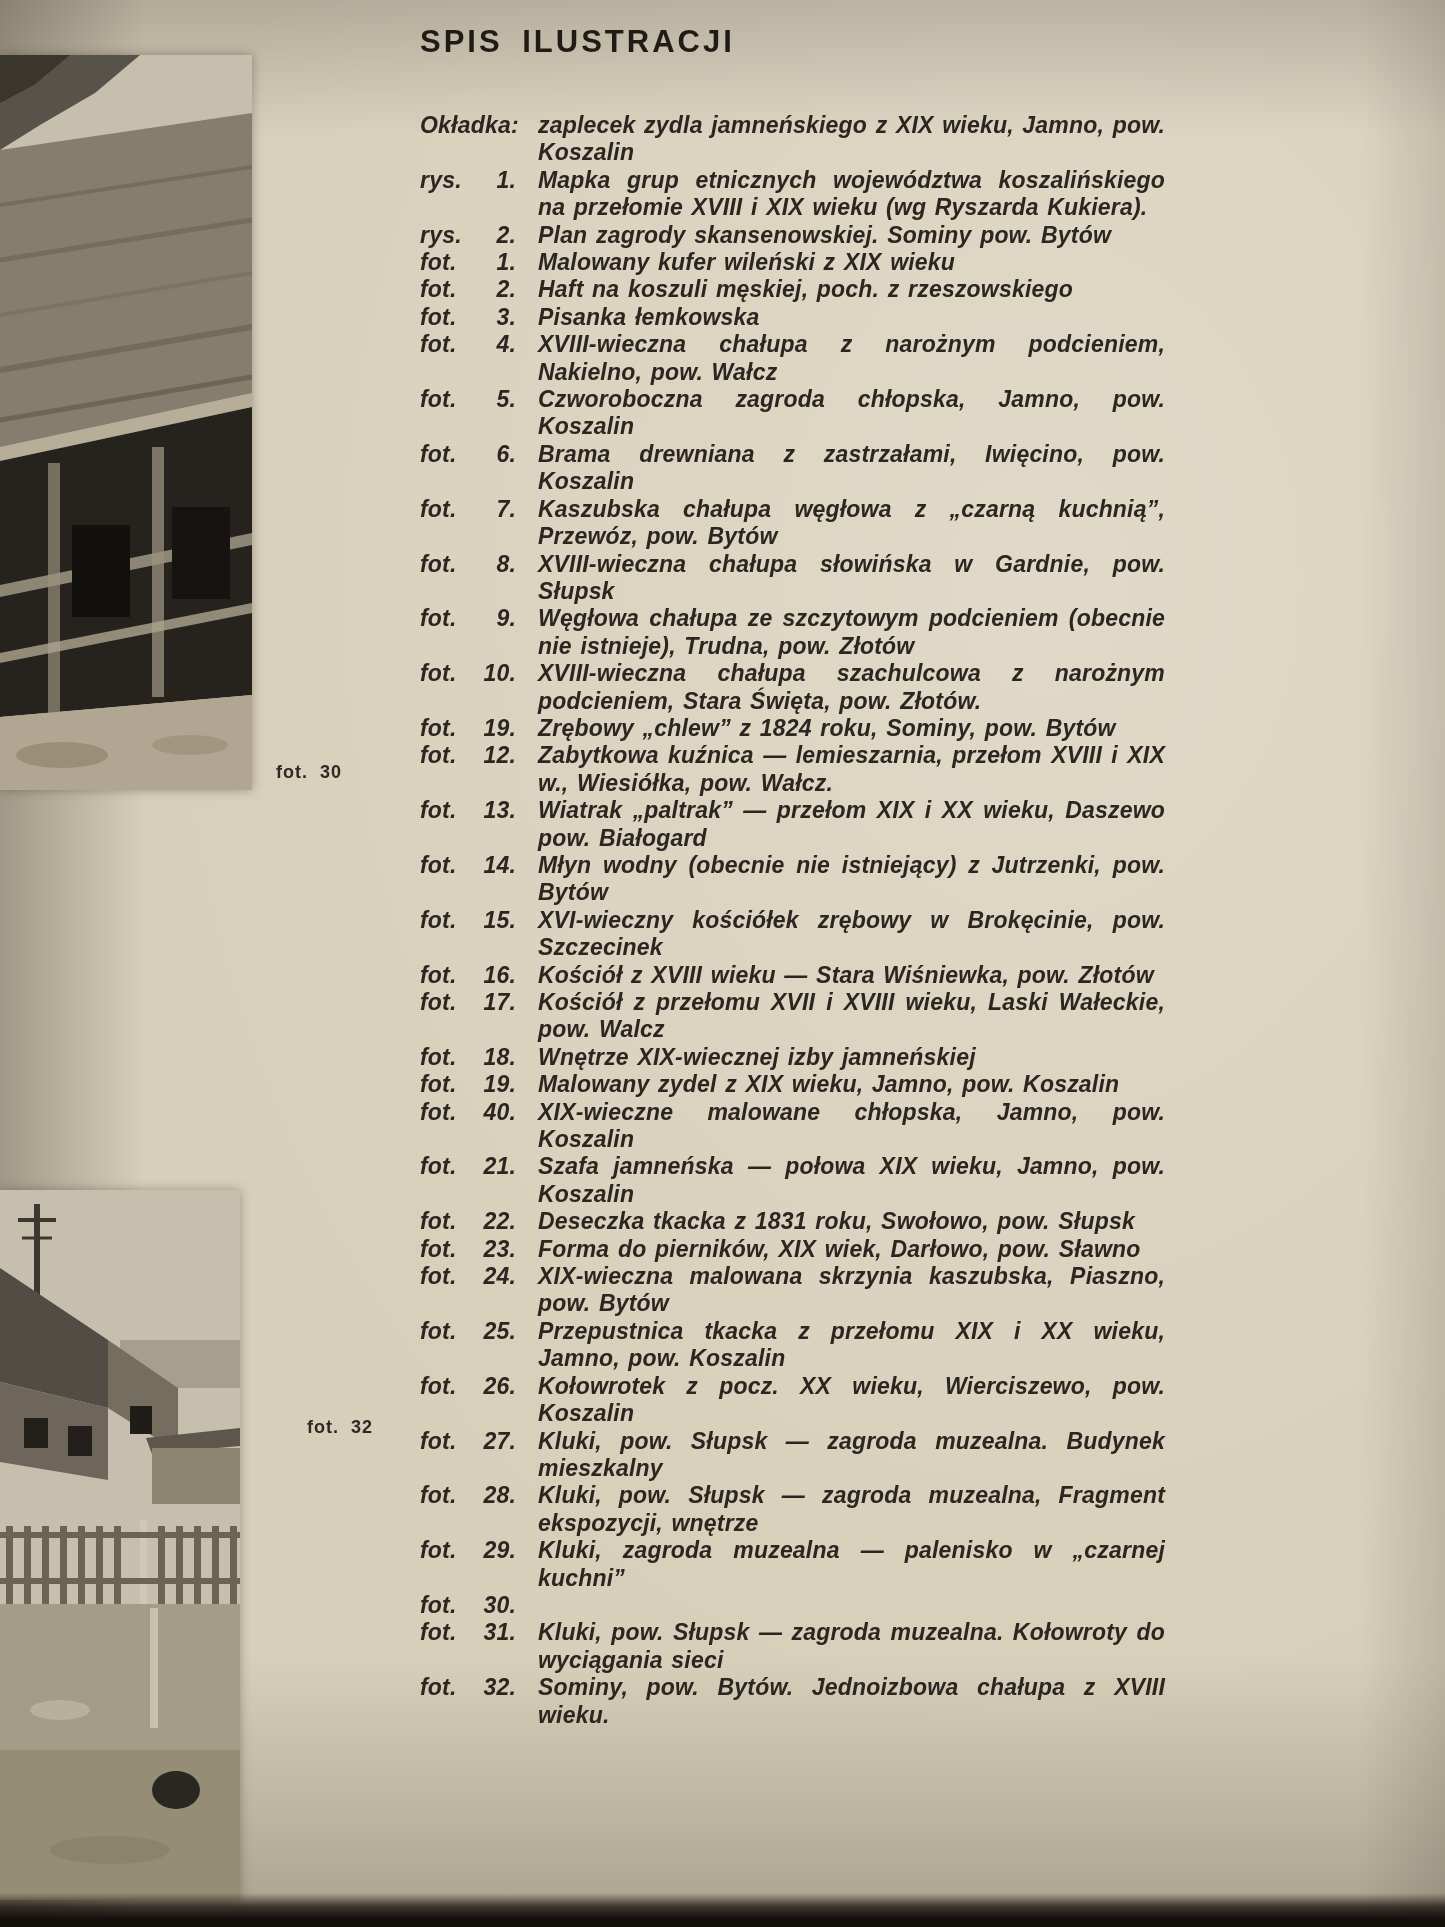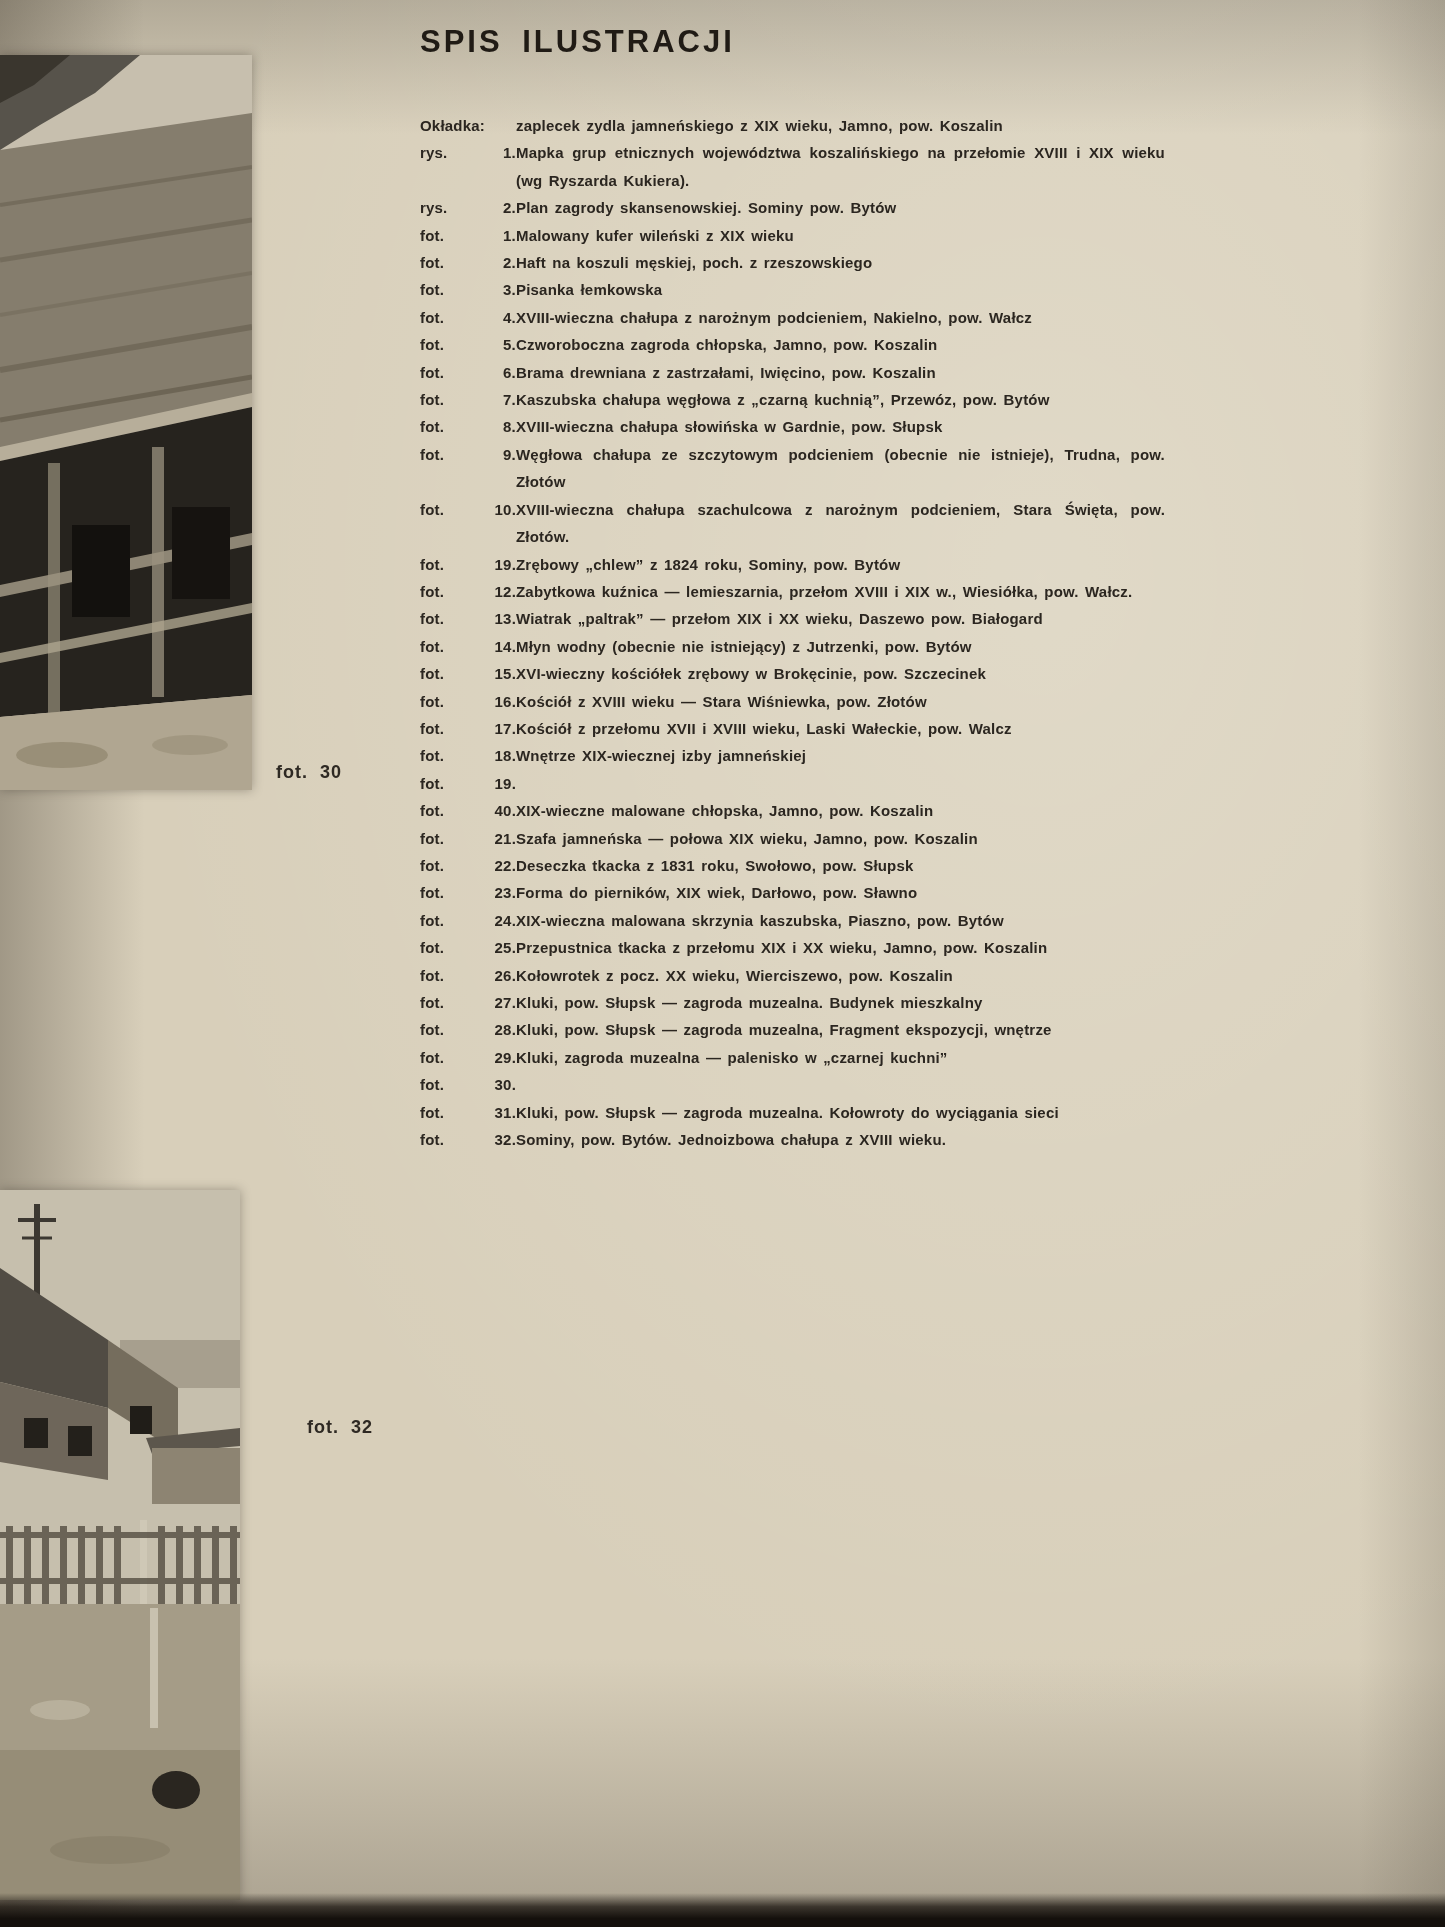--- a/index.html
+++ b/index.html
@@ -46,25 +46,26 @@
     font-size: 31px;
     font-weight: 700;
     letter-spacing: 3px;
     word-spacing: 8px;
     color: #201b15;
   }
   .list { }
   .entry {
     display: grid;
     grid-template-columns: 96px 1fr;
-    column-gap: 0;
-    font-size: 15px;
+    column-gap: 22px;
+    font-size: 23px;
     font-weight: 700;
     line-height: 27.4px;
     letter-spacing: 0.2px;
+    font-style: italic;
   }
   .entry .label {
     display: flex;
     justify-content: space-between;
     white-space: nowrap;
   }
   .entry .text {
     text-align: justify;
     word-spacing: 2px;
   }
@@ -315,20 +316,21 @@
       <span class="num">18.</span>
     </span>
     <span class="text">Wnętrze XIX-wiecznej izby jamneńskiej</span>
   </div>
 
   <div class="entry">
     <span class="label">
       <span class="prefix">fot.</span>
       <span class="num">19.</span>
     </span>
+    <span class="text">Malowany zydel z XIX wieku, Jamno, pow. Koszalin</span>
   </div>
 
   <div class="entry">
     <span class="label">
       <span class="prefix">fot.</span>
       <span class="num">40.</span>
     </span>
     <span class="text">XIX-wieczne malowane chłopska, Jamno, pow. Koszalin</span>
   </div>
 

